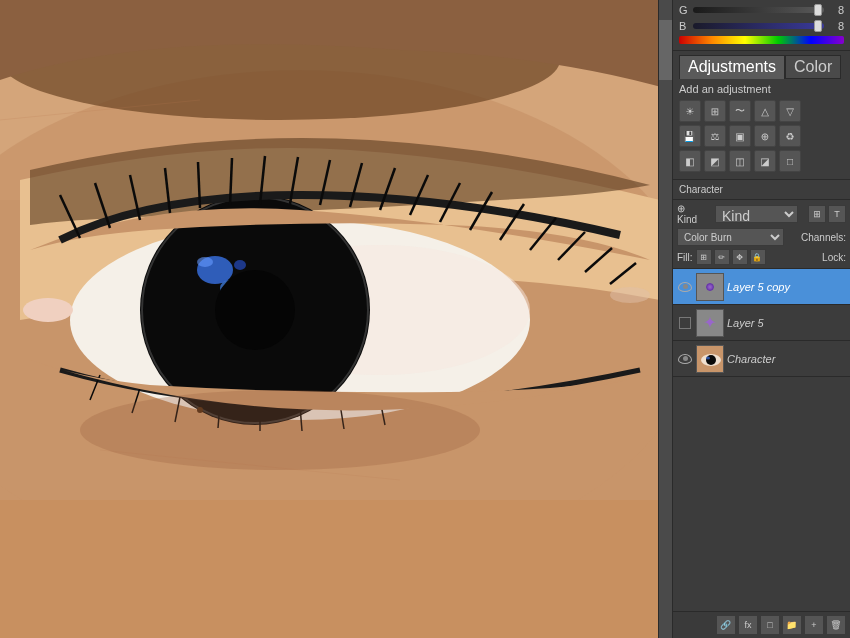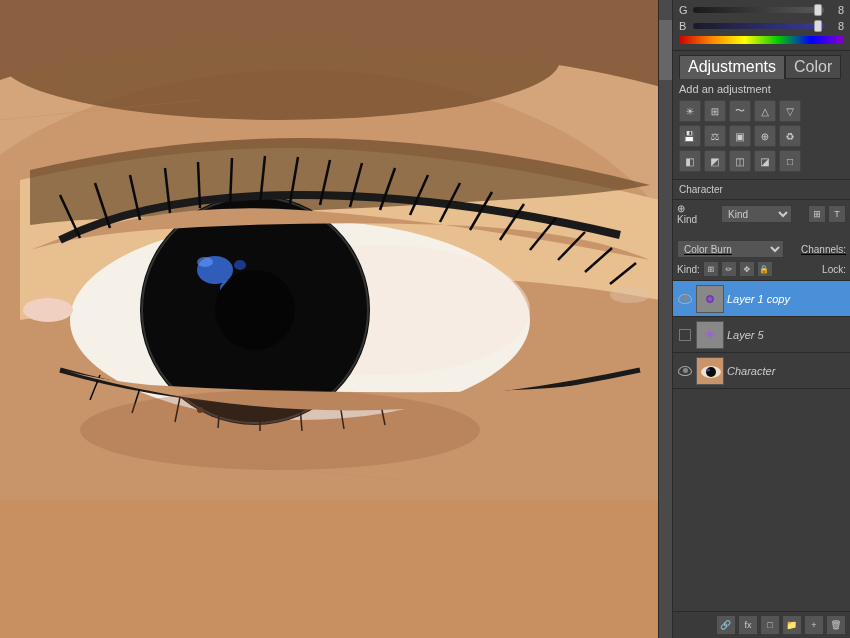--- a/index.html
+++ b/index.html
@@ -220,36 +220,36 @@
 
     
     .layer-controls {
       padding: 3px 4px;
       border-bottom: 1px solid #2a2a2a;
     }
 
     .kind-row {
       display: flex;
       align-items: center;
-      gap: 16px;
-      margin-bottom: 15px;
+      gap: 10px;
+      margin-bottom: 3px;
     }
 
     .kind-label {
       color: #ccc;
       font-size: 10px;
       width: 28px;
     }
 
     .kind-select {
       flex: 1;
       background: #555;
       color: #ccc;
       border: 1px solid #3a3a3a;
-      font-size: 10px;
+      font-size: 14px;
       padding: 1px 2px;
       height: 18px;
     }
 
     .icon-btn-row {
       display: flex;
       gap: 2px;
       justify-content: flex-end;
     }
 
@@ -264,21 +264,20 @@
       justify-content: center;
       font-size: 9px;
       cursor: pointer;
     }
 
     .blend-row {
       display: flex;
       align-items: center;
       gap: 17px;
       margin-bottom: 3px;
-      text-decoration: underline;
     }
 
     .blend-select {
       flex: 1;
       background: #555;
       color: #ccc;
       border: 1px solid #3a3a3a;
       font-size: 10px;
       padding: 1px 2px;
       height: 18px;
@@ -647,21 +646,21 @@
       </div>
 
       <div class="blend-row">
         <select class="blend-select">
           <option>Color Burn</option>
         </select>
         <span class="opacity-label">Channels:</span>
       </div>
 
       <div class="lock-row">
-        <span class="lock-label">Kind:</span>
+        <span class="lock-label">Fill:</span>
         <div class="lock-icons">
           <div class="lock-icon">⊞</div>
           <div class="lock-icon">✏</div>
           <div class="lock-icon">✥</div>
           <div class="lock-icon">🔒</div>
         </div>
         <span class="fill-label">Lock:</span>
       </div>
     </div>
 
@@ -669,21 +668,21 @@
 
       <div class="layer-item active">
         <div class="layer-visibility">
           <div class="eye-icon">
             <div class="eye-pupil"></div>
           </div>
         </div>
         <div class="layer-thumb thumb-copy">
           <div class="thumb-dot"></div>
         </div>
-        <span class="layer-name">Layer 1 copy</span>
+        <span class="layer-name">Layer 5 copy</span>
       </div>
 
 
       <div class="layer-item">
         <div class="layer-visibility">
           <div class="layer-checkbox"></div>
         </div>
         <div class="layer-thumb layer-thumb-star">
           <span class="thumb-star-shape">✦</span>
         </div>

